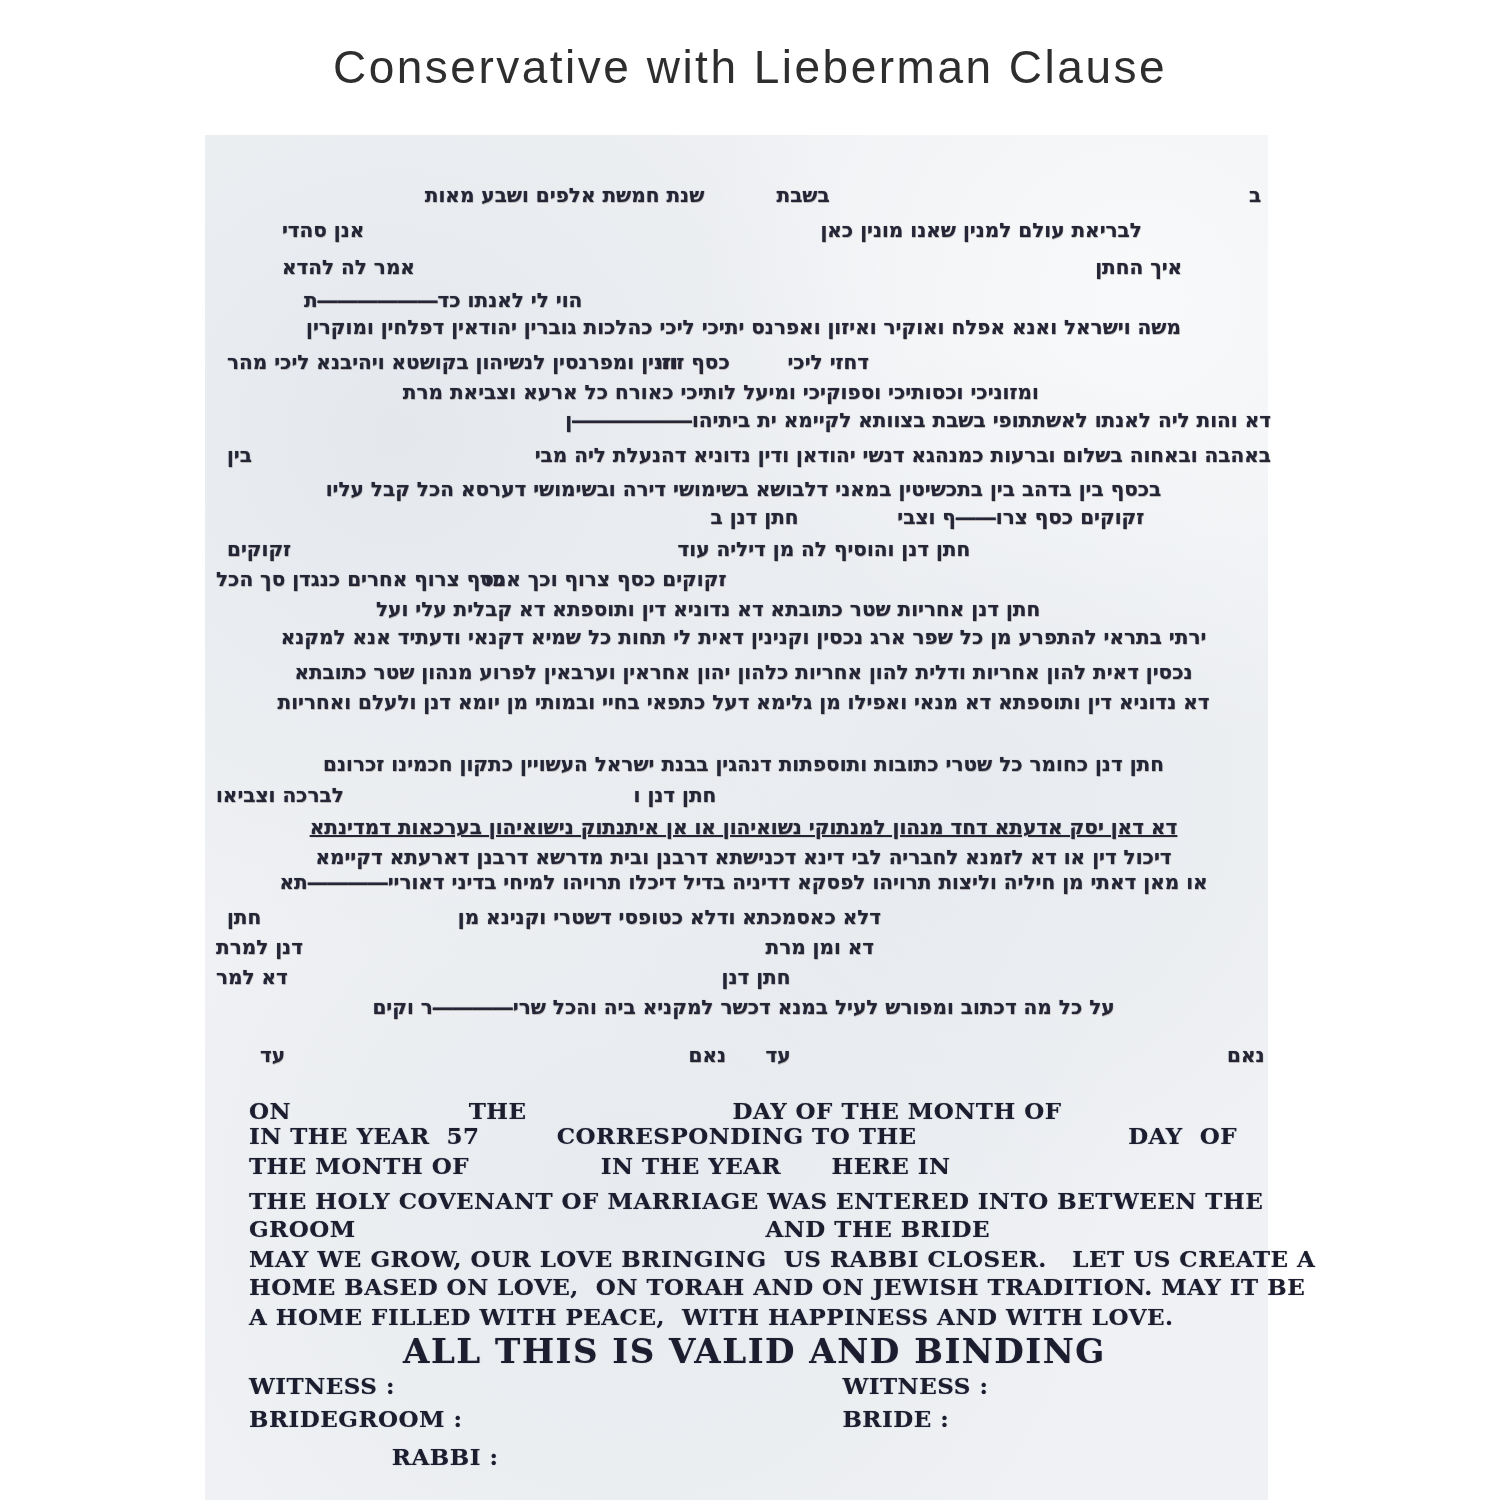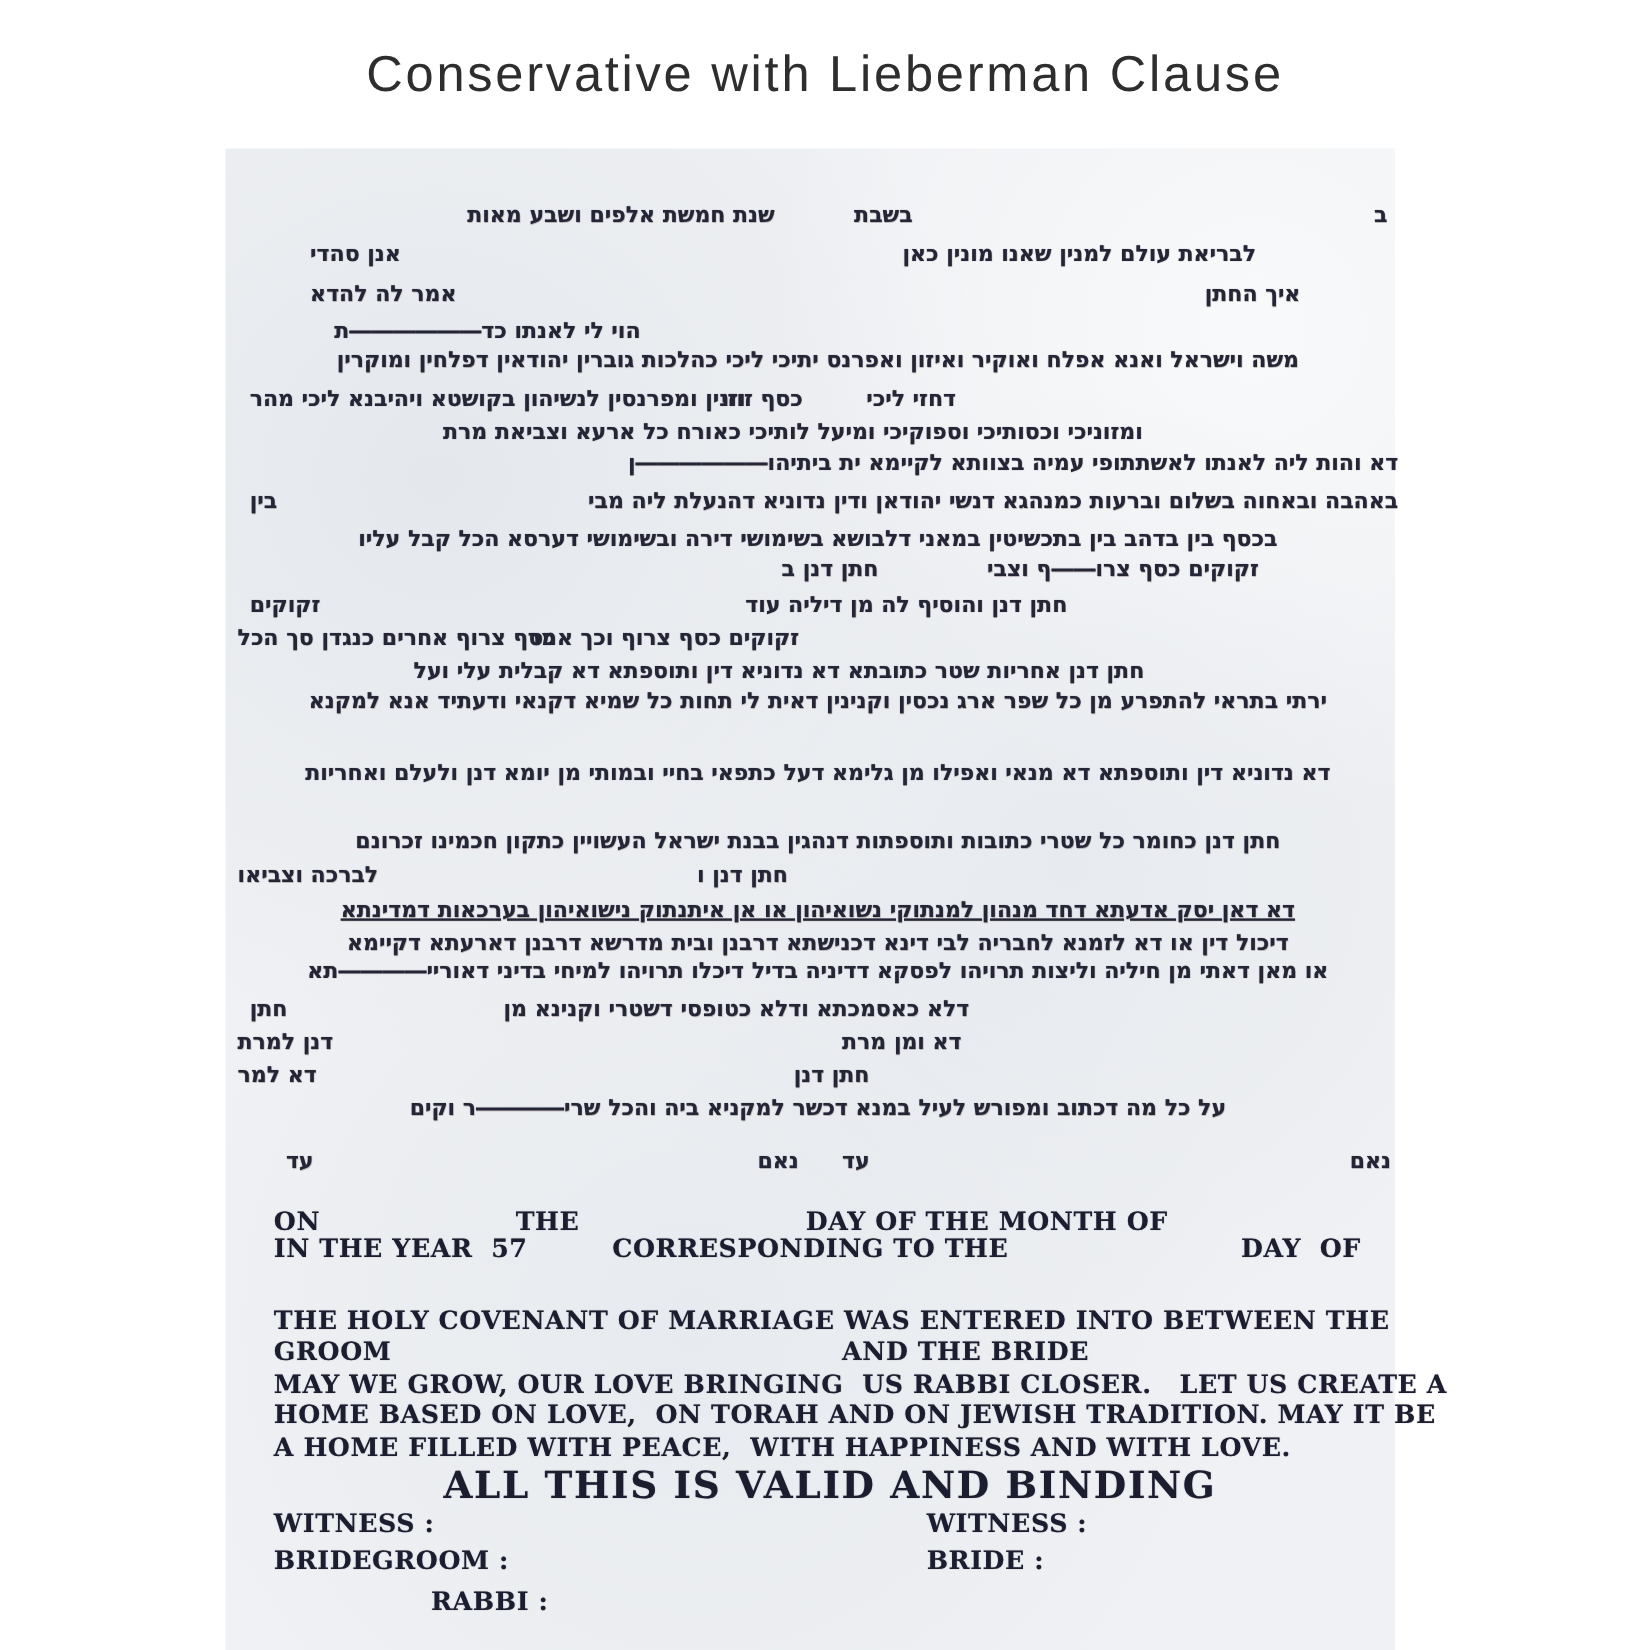--- a/index.html
+++ b/index.html
@@ -88,21 +88,21 @@
         </div>
         <div class="h-row" style="top: 215px;">
           <span class="h-seg" style="left: 2%;">וזנין ומפרנסין לנשיהון בקושטא ויהיבנא ליכי מהר</span>
           <span class="h-seg" style="left: 41%;">כסף זוזי</span>
           <span class="h-seg" style="left: 53%;">דחזי ליכי</span>
         </div>
         <div class="h-row" style="top: 245px;">
           <span class="h-seg" style="left: 18%;">ומזוניכי וכסותיכי וספוקיכי ומיעל לותיכי כאורח כל ארעא וצביאת מרת</span>
         </div>
         <div class="h-row" style="top: 273px;">
-          <span class="h-seg" style="left: 5%; width: 92%; text-align: right;">דא והות ליה לאנתו לאשתתופי עמיה בצוותא לקיימא ית ביתיהו――――――ן</span>
+          <span class="h-seg" style="left: 5%; width: 92%; text-align: right;">דא והות ליה לאנתו לאשתתופי בשבת בצוותא לקיימא ית ביתיהו――――――ן</span>
         </div>
         <div class="h-row" style="top: 308px;">
           <span class="h-seg" style="left: 2%;">בין</span>
           <span class="h-seg" style="left: 14%; width: 83%; text-align: right;">באהבה ובאחוה בשלום וברעות כמנהגא דנשי יהודאן ודין נדוניא דהנעלת ליה מבי</span>
         </div>
         <div class="h-row" style="top: 342px;">
           <span class="h-seg" style="left: 2%; width: 94%; text-align: center;">בכסף בין בדהב בין בתכשיטין במאני דלבושא בשימושי דירה ובשימושי דערסא הכל קבל עליו</span>
         </div>
         <div class="h-row" style="top: 370px;">
           <span class="h-seg" style="left: 46%;">חתן דנן ב</span>
@@ -114,20 +114,23 @@
         </div>
         <div class="h-row" style="top: 432px;">
           <span class="h-seg" style="left: 1%;">כסף צרוף אחרים כנגדן סך הכל</span>
           <span class="h-seg" style="left: 25%;">זקוקים כסף צרוף וכך אמר</span>
         </div>
         <div class="h-row" style="top: 462px;">
           <span class="h-seg" style="left: 1%; width: 75%; text-align: right;">חתן דנן אחריות שטר כתובתא דא נדוניא דין ותוספתא דא קבלית עלי ועל</span>
         </div>
         <div class="h-row" style="top: 490px;">
           <span class="h-seg" style="left: 2%; width: 94%; text-align: center;">ירתי בתראי להתפרע מן כל שפר ארג נכסין וקנינין דאית לי תחות כל שמיא דקנאי ודעתיד אנא למקנא</span>
+        </div>
+        <div class="h-row" style="top: 525px;">
+          <span class="h-seg" style="left: 2%; width: 94%; text-align: center;">נכסין דאית להון אחריות ודלית להון אחריות כלהון יהון אחראין וערבאין לפרוע מנהון שטר כתובתא</span>
         </div>
         <div class="h-row" style="top: 555px;">
           <span class="h-seg" style="left: 2%; width: 94%; text-align: center;">דא נדוניא דין ותוספתא דא מנאי ואפילו מן גלימא דעל כתפאי בחיי ובמותי מן יומא דנן ולעלם ואחריות</span>
         </div>
         <div class="h-row" style="top: 617px;">
           <span class="h-seg" style="left: 2%; width: 94%; text-align: center;">חתן דנן כחומר כל שטרי כתובות ותוספתות דנהגין בבנת ישראל העשויין כתקון חכמינו זכרונם</span>
         </div>
         <div class="h-row" style="top: 648px;">
           <span class="h-seg" style="left: 1%;">לברכה וצביאו</span>
           <span class="h-seg" style="left: 39%;">חתן דנן ו</span>
@@ -167,20 +170,25 @@
         <div class="e-row" style="top: 962px;">
           <span class="e-seg" style="left: 4%;">ON</span>
           <span class="e-seg" style="left: 24%;">THE</span>
           <span class="e-seg" style="left: 48%;">DAY OF THE MONTH OF</span>
         </div>
         <div class="e-row" style="top: 987px;">
           <span class="e-seg" style="left: 4%;">IN THE YEAR  57</span>
           <span class="e-seg" style="left: 32%;">CORRESPONDING TO THE</span>
           <span class="e-seg" style="left: 84%;">DAY  OF</span>
         </div>
+        <div class="e-row" style="top: 1017px;">
+          <span class="e-seg" style="left: 4%;">THE MONTH OF</span>
+          <span class="e-seg" style="left: 36%;">IN THE YEAR</span>
+          <span class="e-seg" style="left: 57%;">HERE IN</span>
+        </div>
         <div class="e-row" style="top: 1052px;">
           <span class="e-seg" style="left: 4%;">THE HOLY COVENANT OF MARRIAGE WAS ENTERED INTO BETWEEN THE</span>
         </div>
         <div class="e-row" style="top: 1080px;">
           <span class="e-seg" style="left: 4%;">GROOM</span>
           <span class="e-seg" style="left: 51%;">AND THE BRIDE</span>
         </div>
         <div class="e-row" style="top: 1110px;">
           <span class="e-seg" style="left: 4%;">MAY WE GROW, OUR LOVE BRINGING  US RABBI CLOSER.   LET US CREATE A</span>
         </div>

